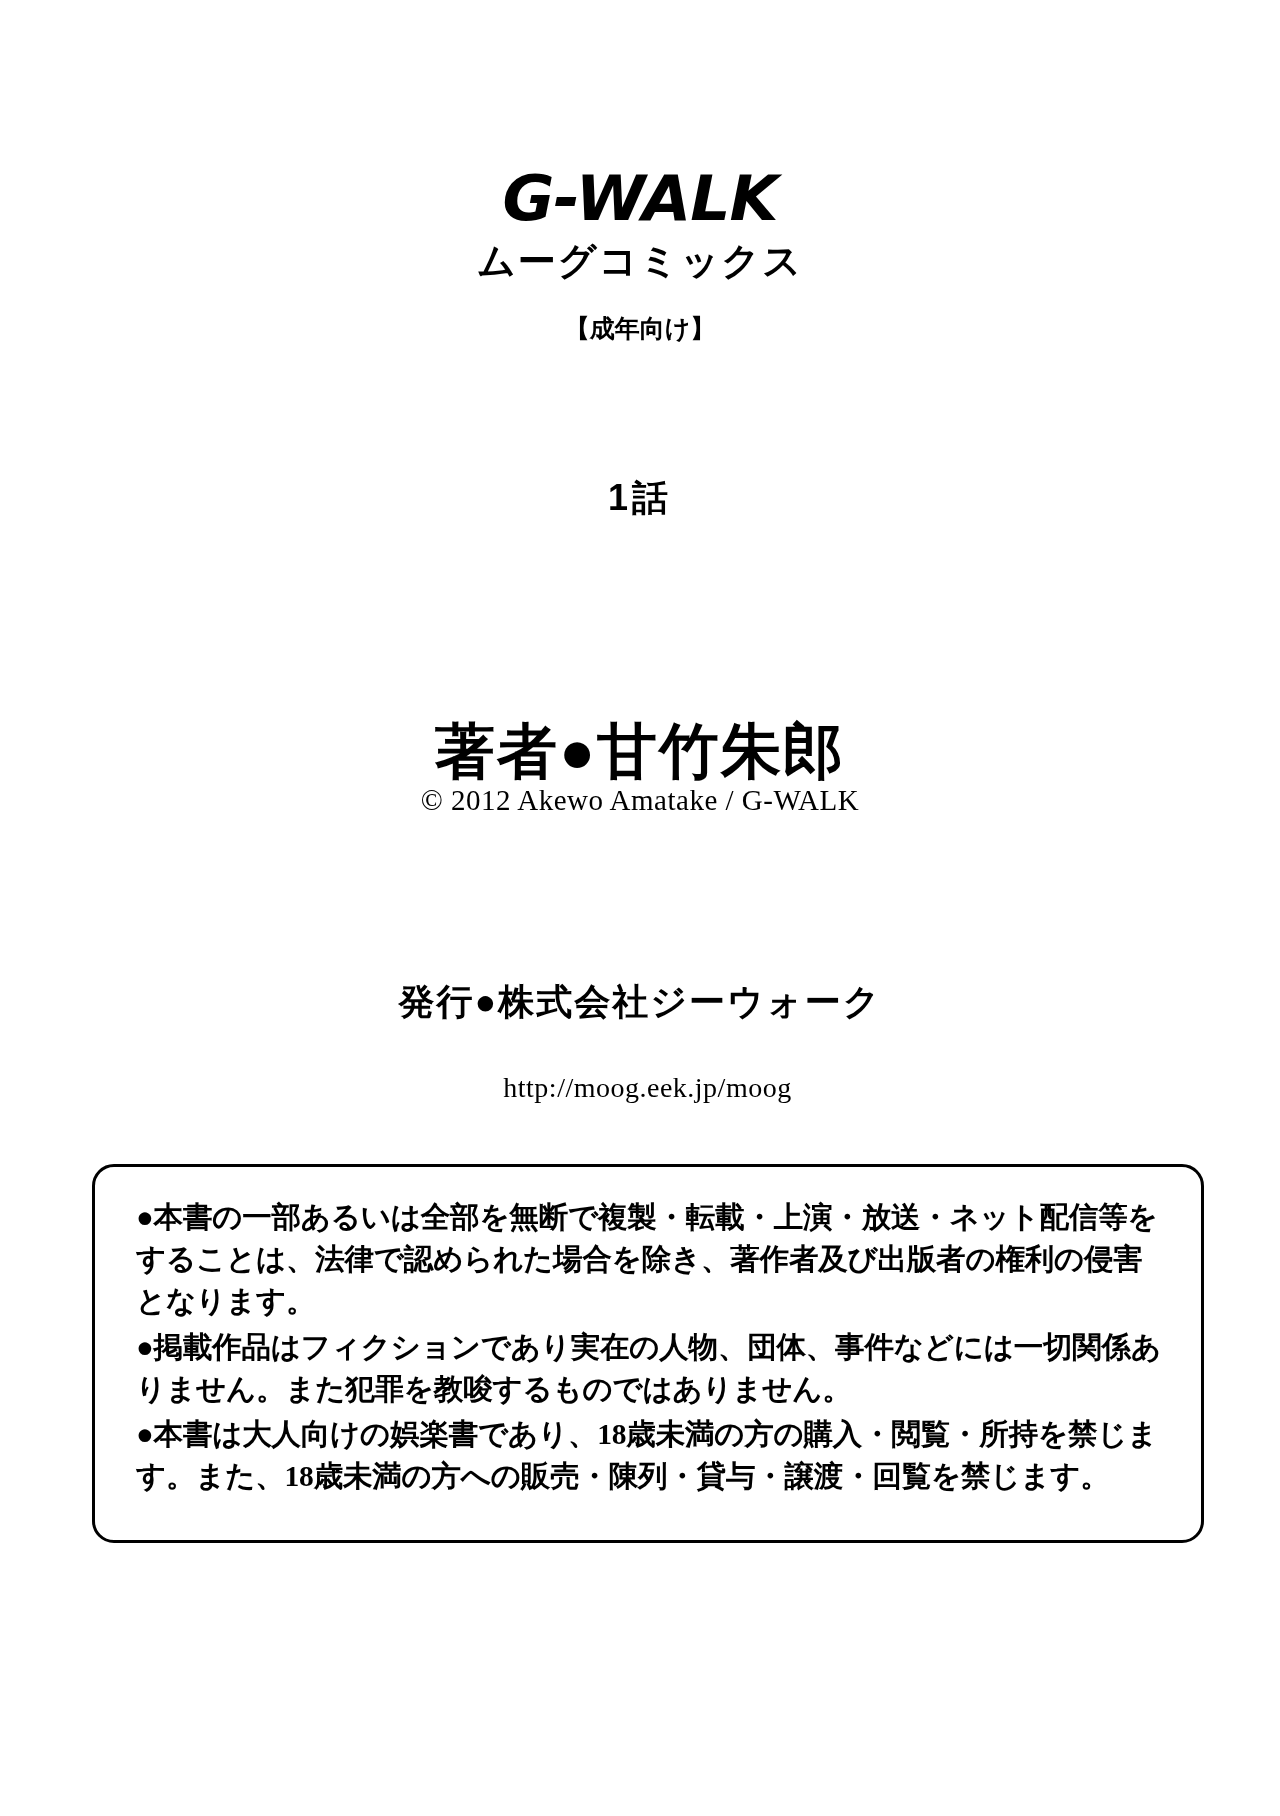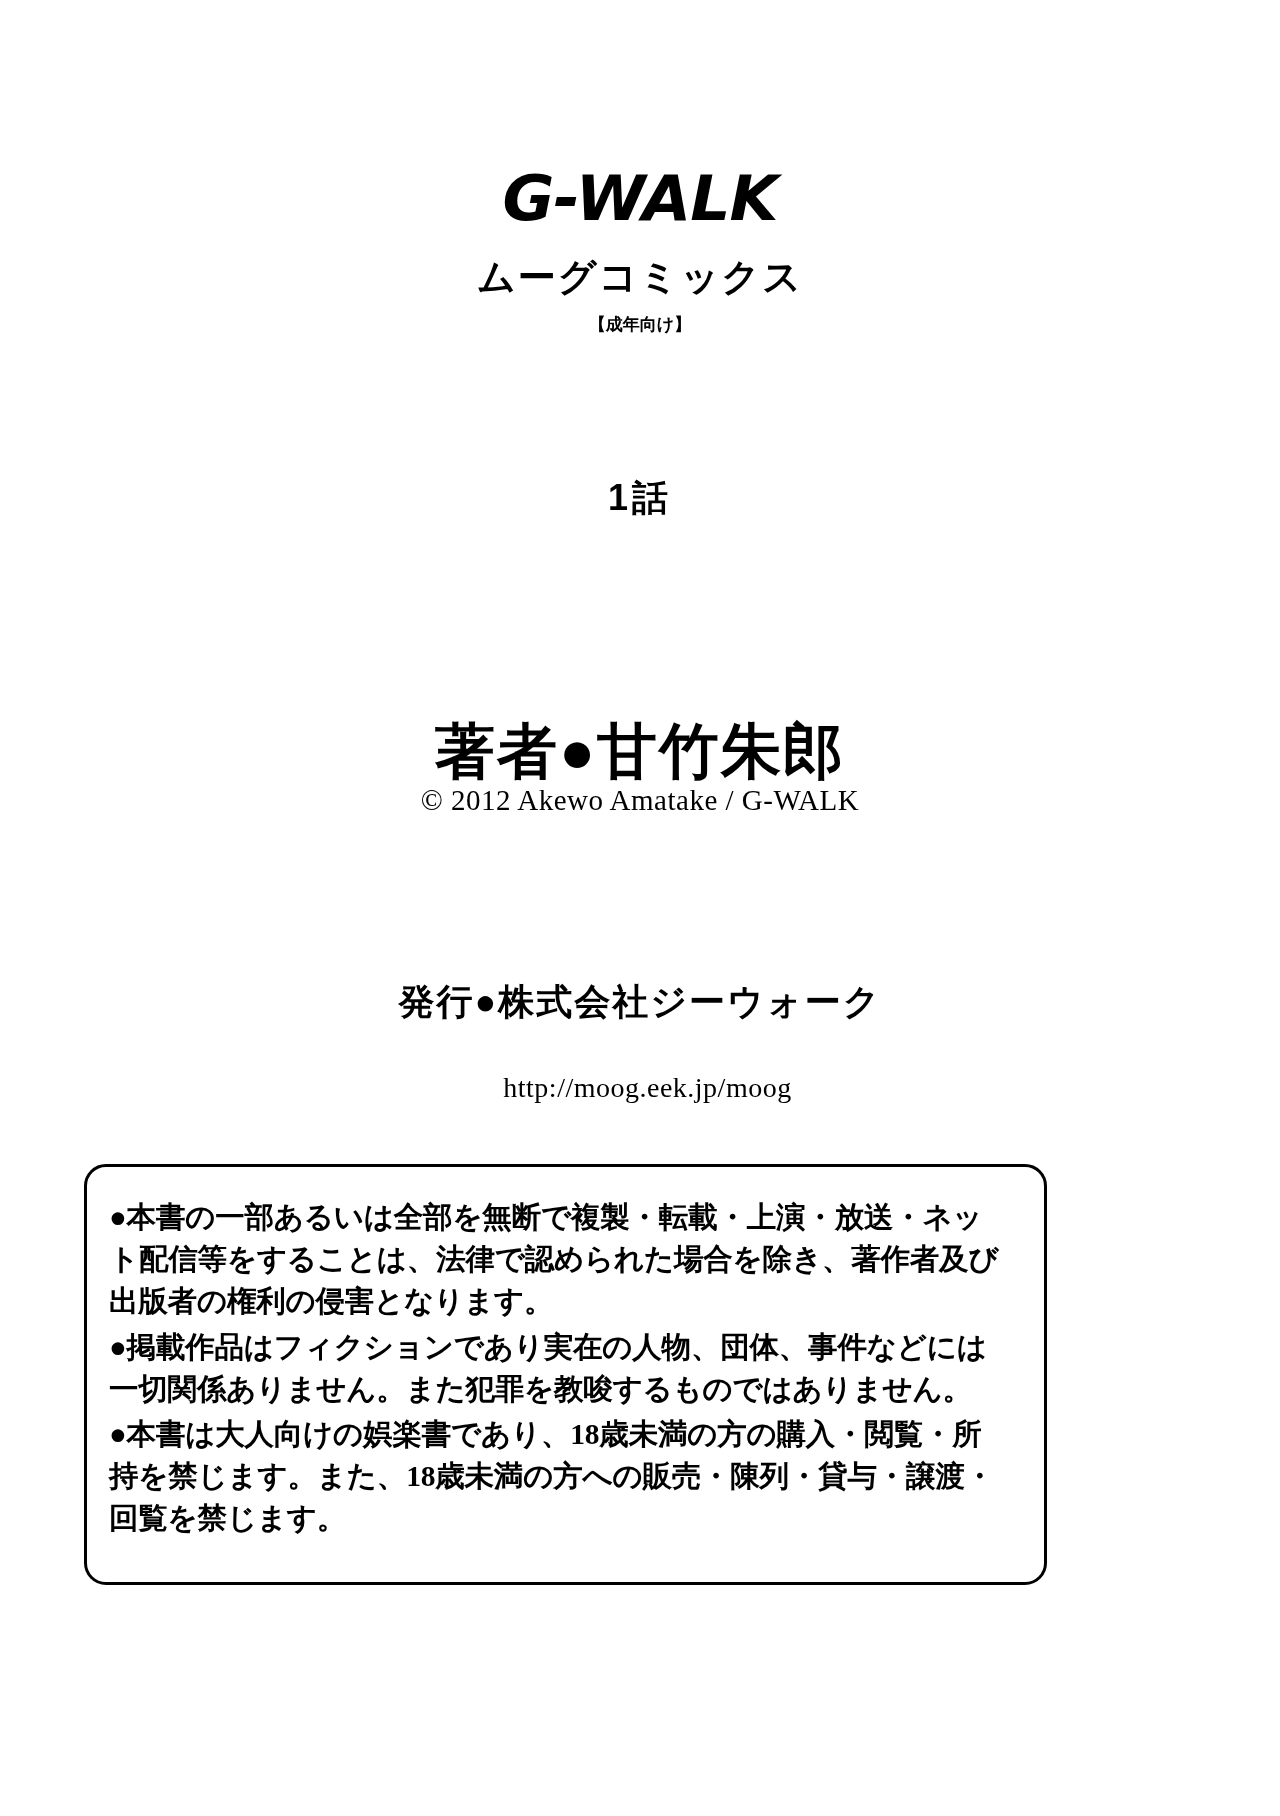--- a/index.html
+++ b/index.html
@@ -38,31 +38,31 @@
     font-family: "DejaVu Sans", sans-serif;
     font-weight: 700;
     font-style: italic;
     font-size: 62px;
     letter-spacing: -1px;
     line-height: 1;
     transform: scaleX(1.02);
   }
 
   .brand-sub {
-    top: 258px;
+    top: 242px;
     font-weight: 700;
     font-size: 38px;
     letter-spacing: 2px;
     line-height: 1;
   }
 
   .age-mark {
     top: 316px;
     font-weight: 700;
-    font-size: 17px;
+    font-size: 25px;
     letter-spacing: 0px;
     line-height: 1;
   }
 
   .title {
     top: 370px;
     font-weight: 700;
     font-size: 47px;
     letter-spacing: 3px;
     line-height: 1.15;
@@ -113,27 +113,27 @@
     font-family: "Liberation Serif", serif;
     font-size: 28px;
     letter-spacing: 0.5px;
     line-height: 1;
     padding-left: 15px;
   }
 
   
   .notice-box {
     position: absolute;
-    left: 84px;
+    left: 92px;
     top: 1164px;
-    width: 963px;
+    width: 1112px;
     box-sizing: border-box;
     border: 3px solid #000;
     border-radius: 22px;
-    padding: 30px 34px 26px 22px;
+    padding: 30px 34px 26px 41px;
   }
 
   .notice-p {
     font-family: "Liberation Serif", serif;
     font-weight: 700;
     font-size: 29.5px;
     line-height: 1.42;
     letter-spacing: -0.2px;
     margin: 0 0 4px 0;
     text-align: left;

